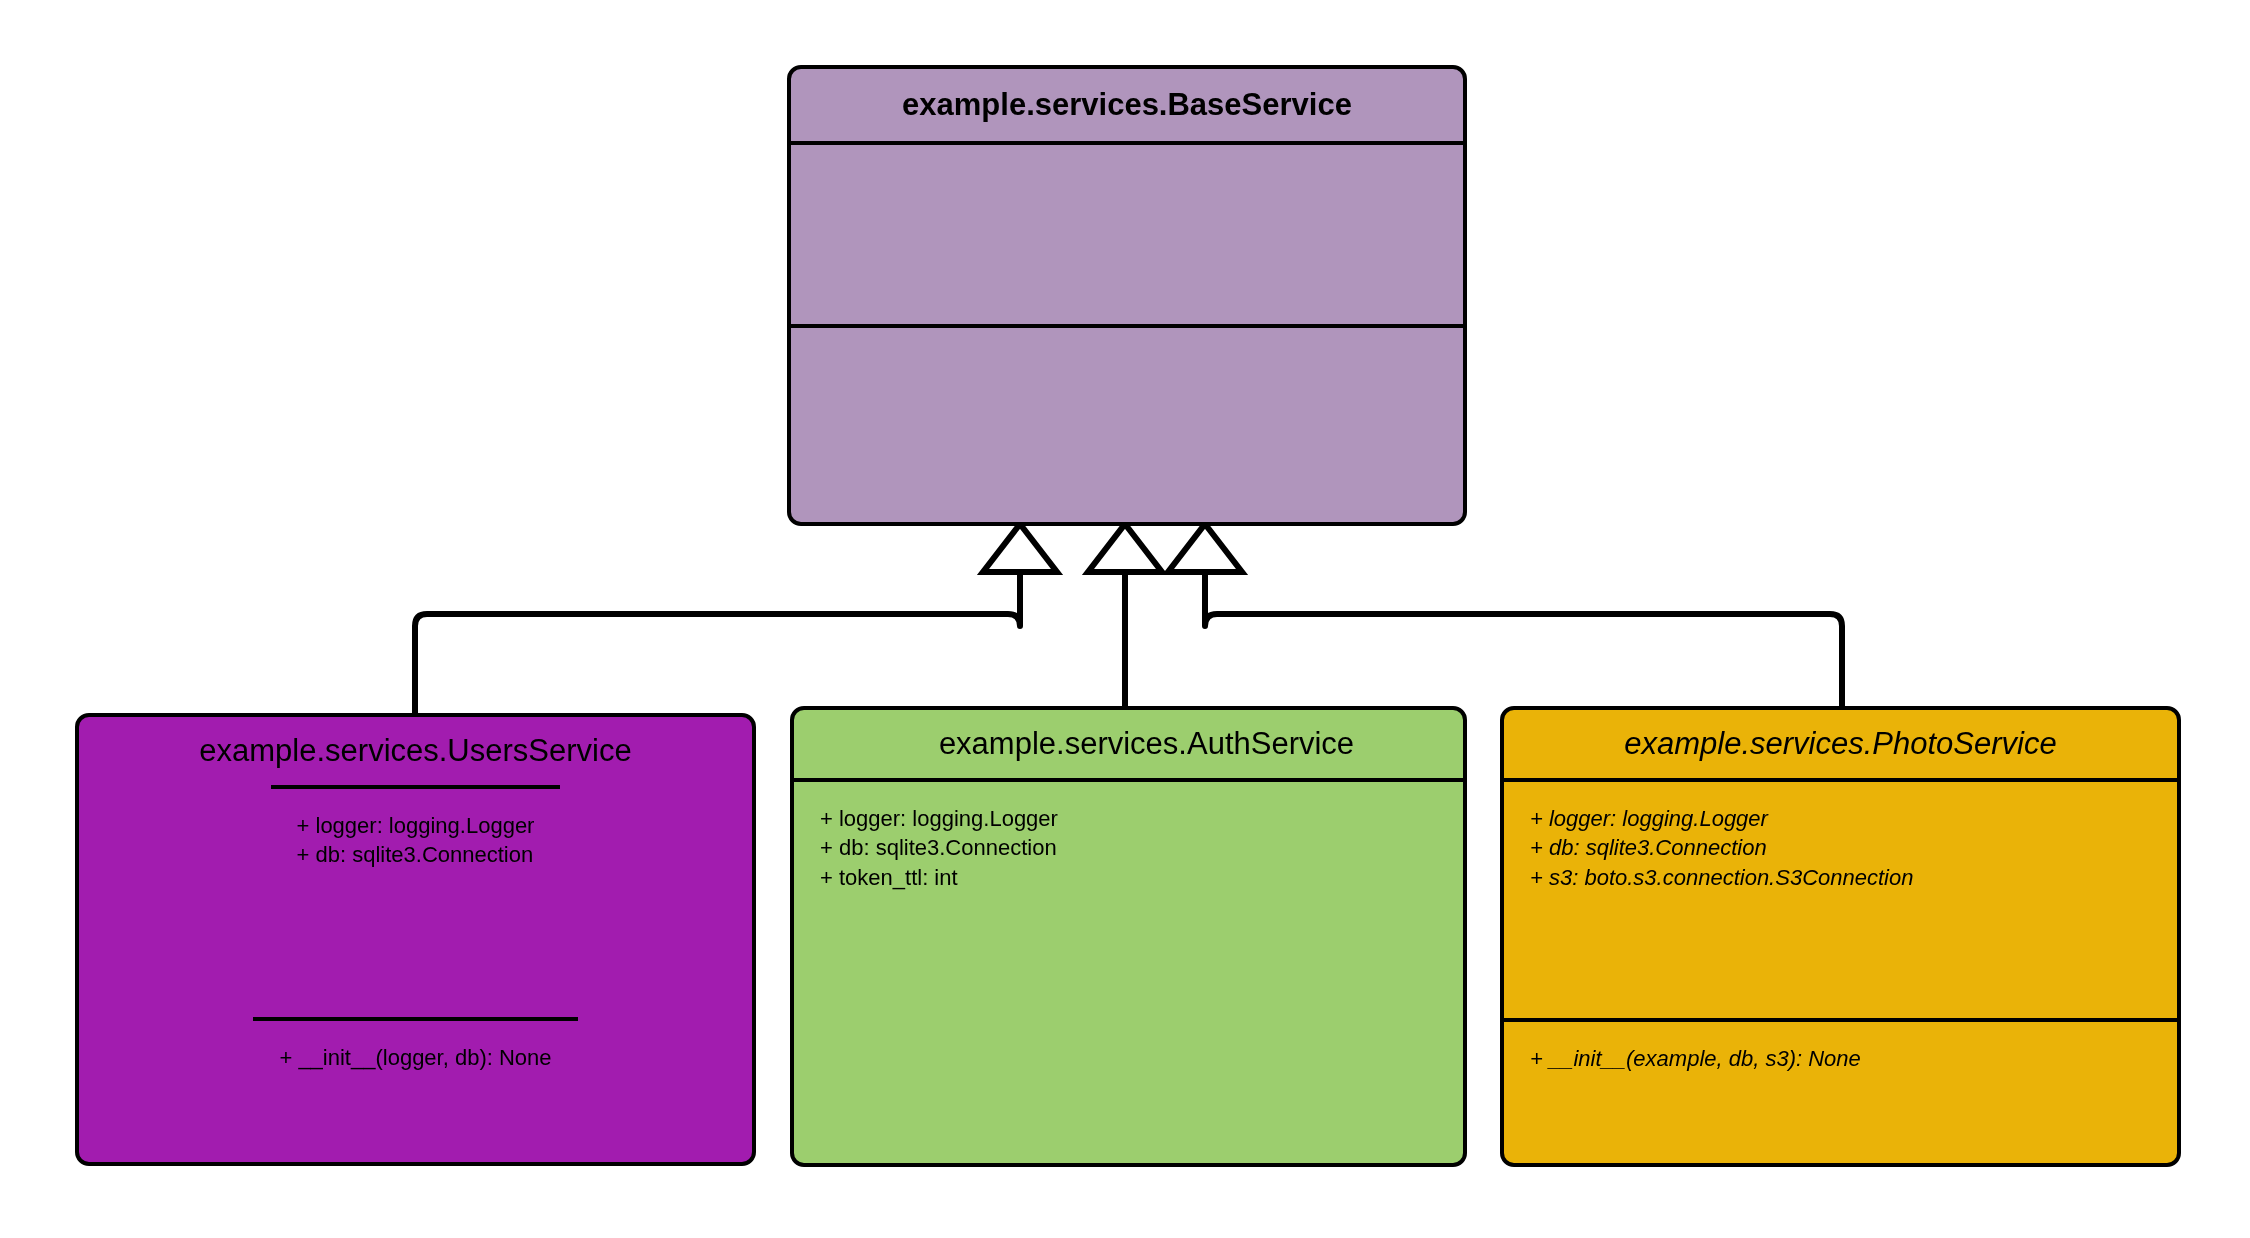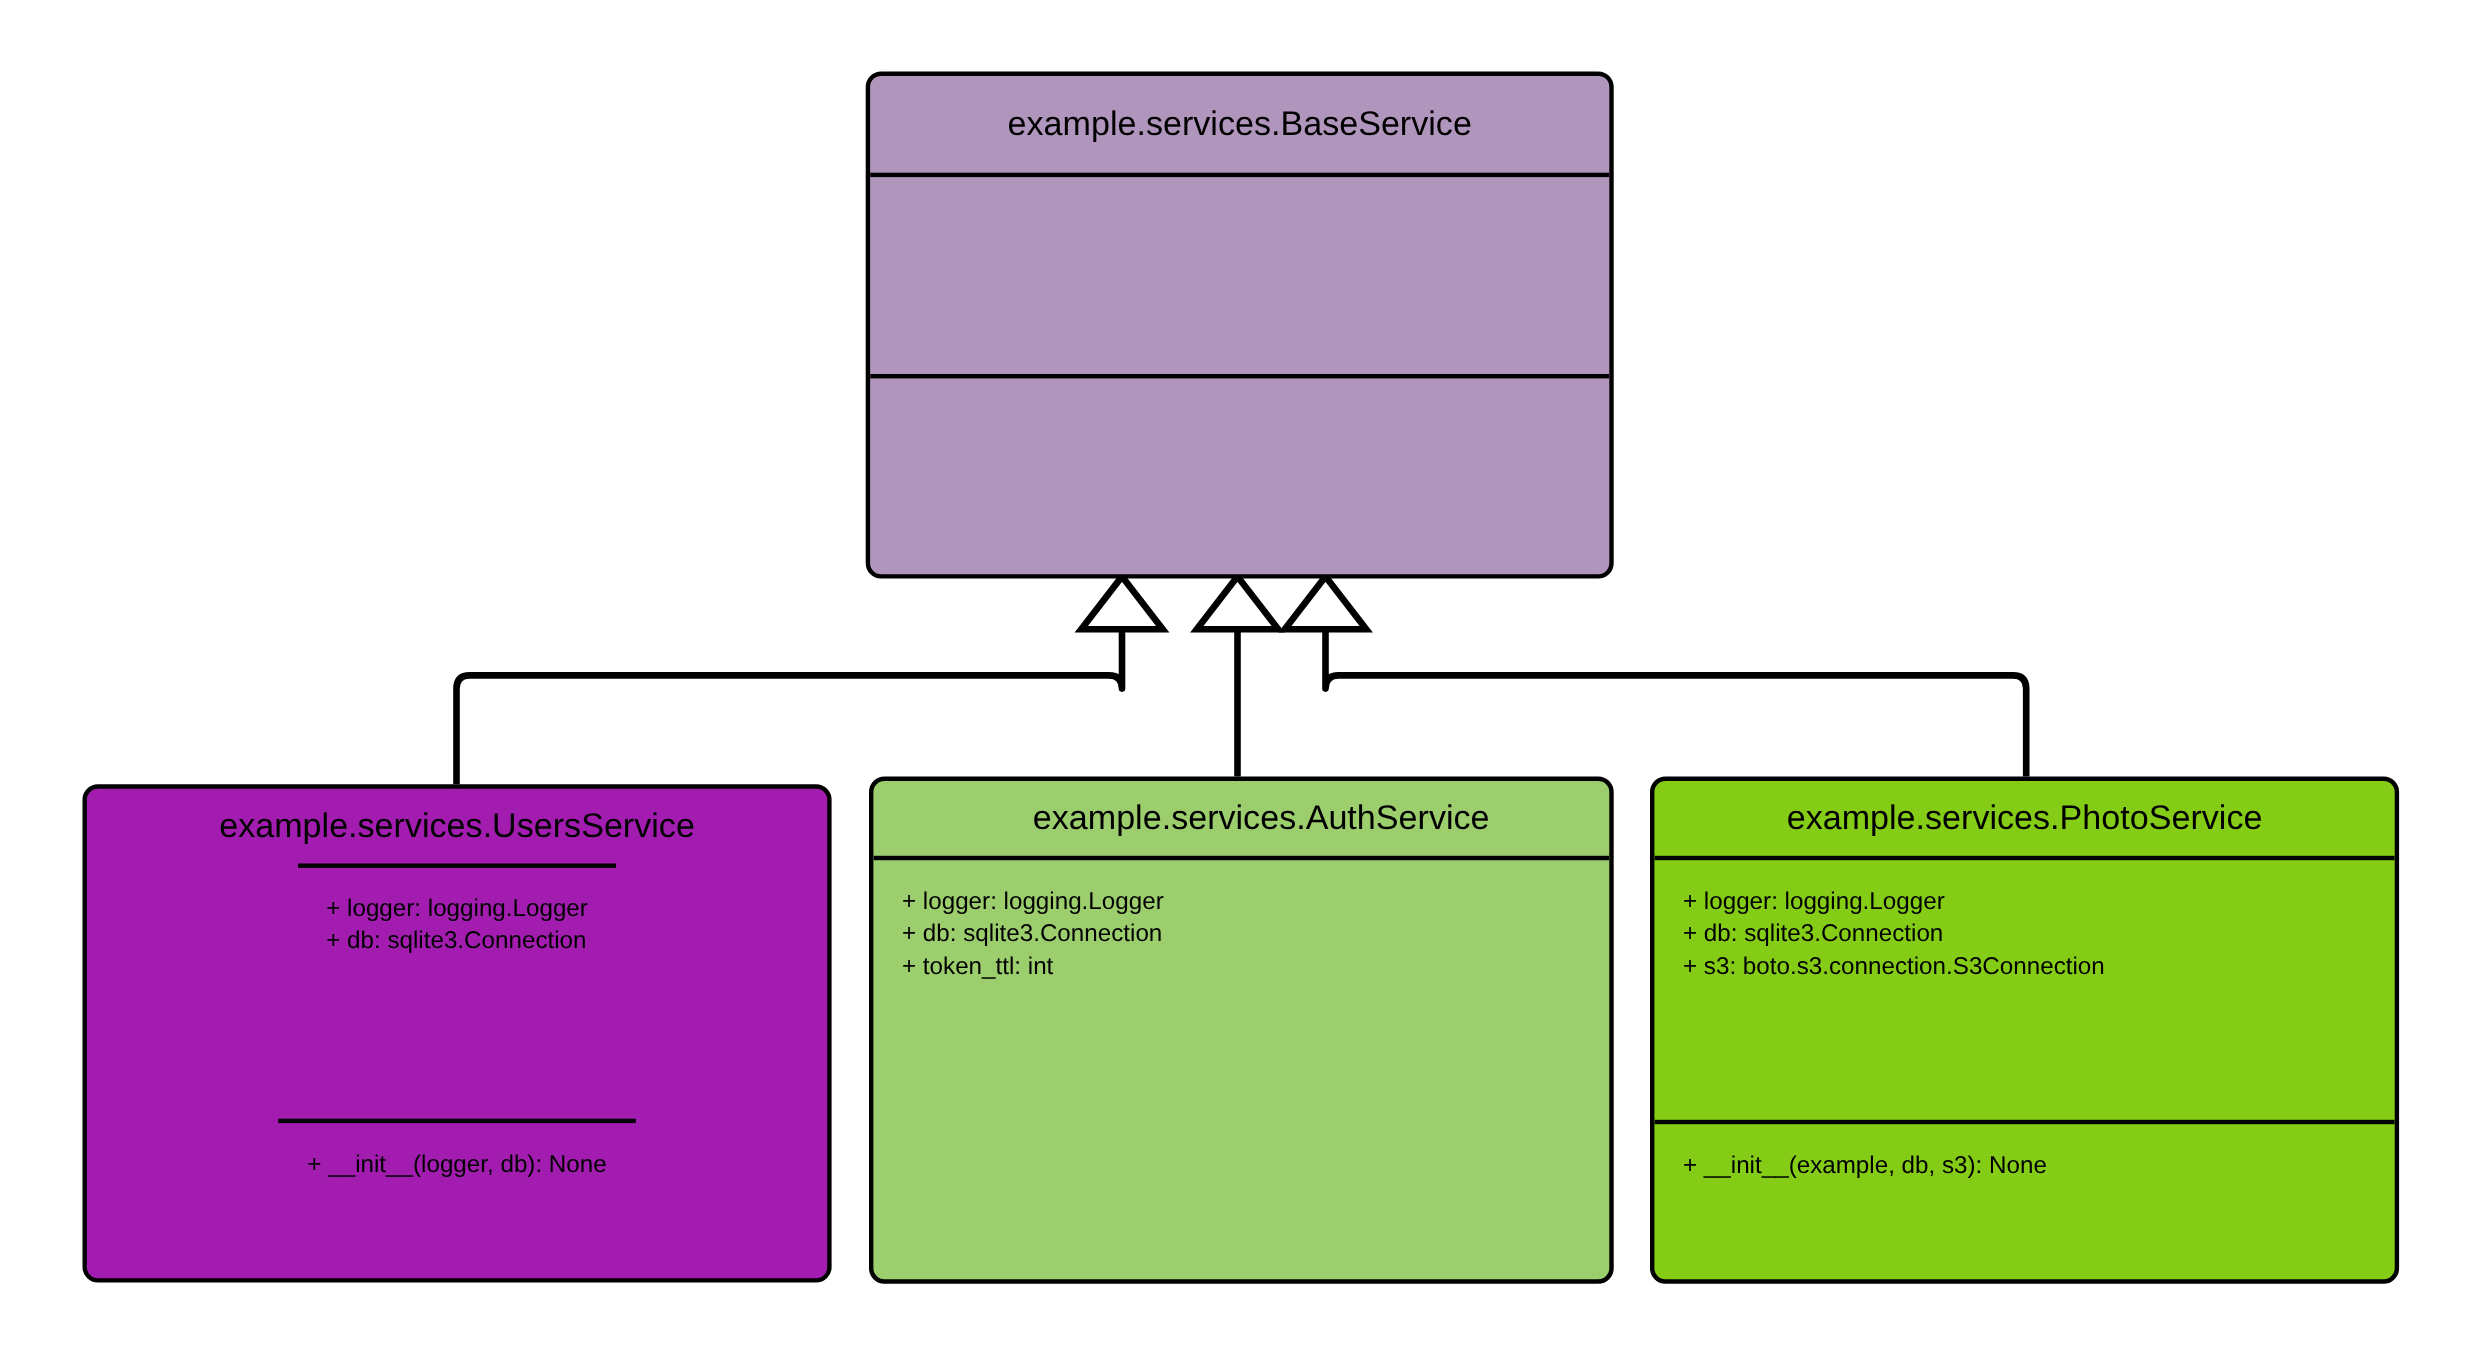--- a/index.html
+++ b/index.html
@@ -60,21 +60,21 @@
     line-height: 1.33;
     white-space: nowrap;
   }
   
   #class-base {
     left: 787px;
     top: 65px;
     width: 680px;
     height: 461px;
   }
-  #class-base .c-title   { height: 88px; }
+  #class-base .c-title   { height: 72px; font-weight: bold; }
   #class-base .c-attrs   { height: 183px; }
   #class-base .c-methods { flex: 1 1 auto; }
 
   
   #class-users {
     left: 75px;
     top: 713px;
     width: 681px;
     height: 453px;
   }
@@ -147,21 +147,21 @@
     <div class="compartment c-title">
       <span class="class-name">example.services.AuthService</span>
     </div>
     <div class="compartment c-body c-attrs">
       <div class="member">+ logger: logging.Logger</div>
       <div class="member">+ db: sqlite3.Connection</div>
       <div class="member">+ token_ttl: int</div>
     </div>
   </div>
 
-  <div class="uml-class" id="class-photo" style="background: #84cc16;">
+  <div class="uml-class" id="class-photo" style="background: #eab308; font-style: italic;">
     <div class="compartment c-title">
       <span class="class-name">example.services.PhotoService</span>
     </div>
     <div class="compartment c-body c-attrs">
       <div class="member">+ logger: logging.Logger</div>
       <div class="member">+ db: sqlite3.Connection</div>
       <div class="member">+ s3: boto.s3.connection.S3Connection</div>
     </div>
     <div class="compartment c-body c-methods">
       <div class="member">+ __init__(example, db, s3): None</div>

